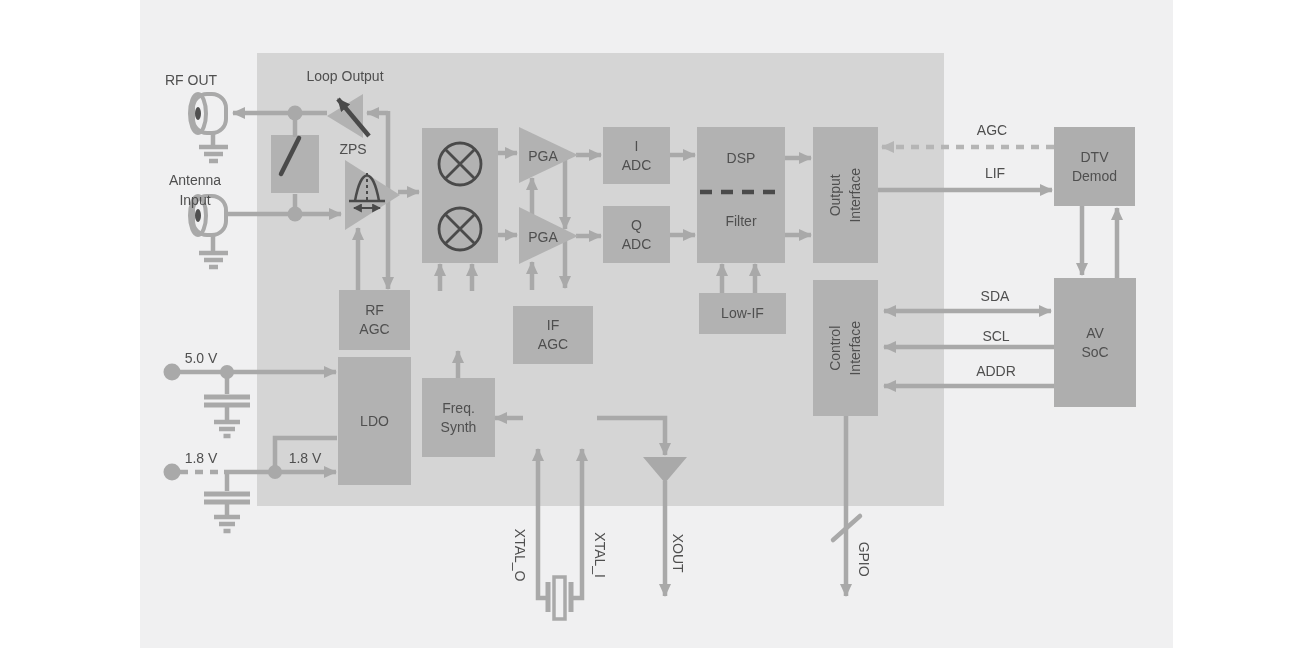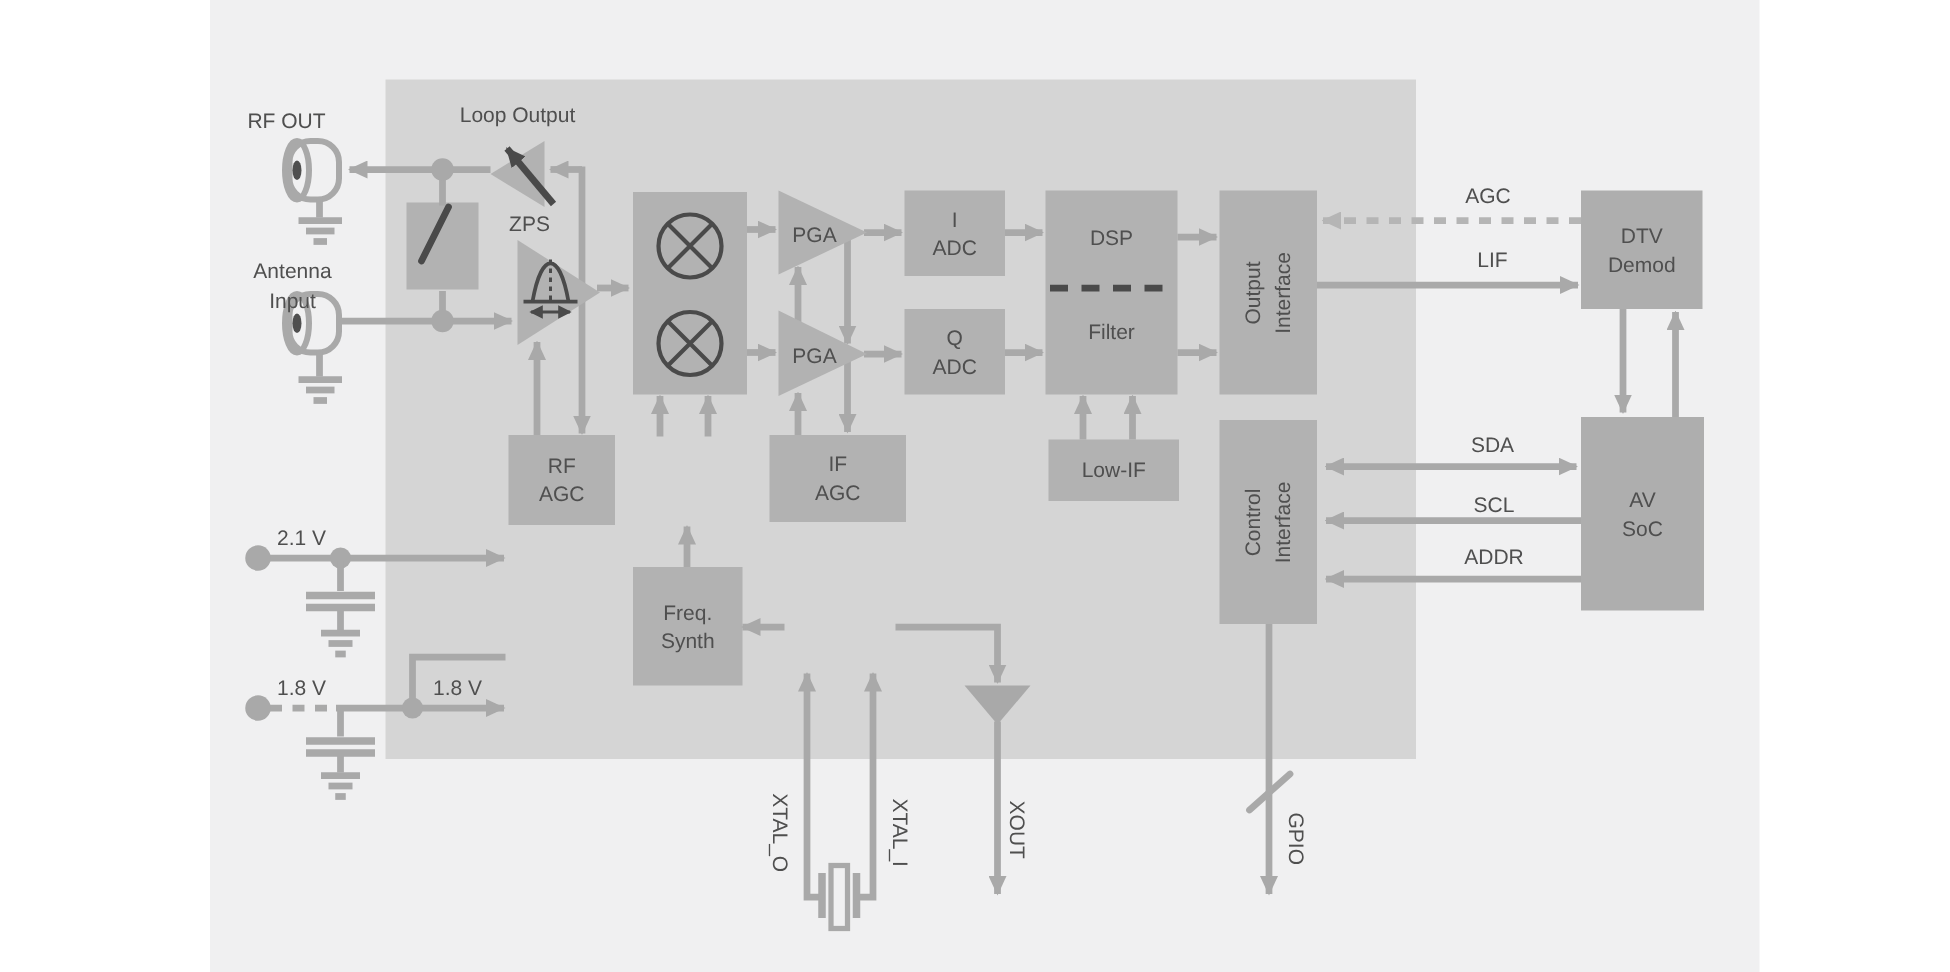--- a/index.html
+++ b/index.html
@@ -75,26 +75,29 @@
     <div class="vtext">
       <span>Control</span>
       <span>Interface</span>
     </div>
   </div>
 
   <div class="blk" style="left:339px;top:290px;width:71px;height:60px">
     <span>RF</span>
     <span>AGC</span>
   </div>
-  <div class="blk" style="left:513px;top:290px;width:91px;height:58px">
+  <div class="blk" style="left:513px;top:306px;width:80px;height:58px">
     <span>IF</span>
     <span>AGC</span>
   </div>
   <div class="blk" style="left:699px;top:293px;width:87px;height:41px">
     <span>Low-IF</span>
+  </div>
+  <div class="blk" style="left:338px;top:357px;width:73px;height:128px">
+    <span>LDO</span>
   </div>
   <div class="blk" style="left:422px;top:378px;width:73px;height:79px">
     <span>Freq.</span>
     <span>Synth</span>
   </div>
 
   <div class="blk outer" style="left:1054px;top:278px;width:82px;height:129px">
     <span>AV</span>
     <span>SoC</span>
   </div>
@@ -259,21 +262,21 @@
 
   <div class="lbl" style="left:146px;top:70px;width:90px">RF OUT</div>
   <div class="lbl" style="left:146px;top:170px;width:98px">
     <span style="display:block">Antenna</span>
     <span style="display:block">Input</span>
   </div>
   <div class="lbl" style="left:285px;top:66px;width:120px">Loop Output</div>
   <div class="lbl" style="left:326px;top:139px;width:54px">ZPS</div>
   <div class="lbl" style="left:518px;top:146px;width:50px">PGA</div>
   <div class="lbl" style="left:518px;top:227px;width:50px">PGA</div>
-  <div class="lbl" style="left:164px;top:348px;width:74px">2.1 V</div>
+  <div class="lbl" style="left:164px;top:348px;width:74px">5.0 V</div>
   <div class="lbl" style="left:164px;top:448px;width:74px">1.8 V</div>
   <div class="lbl" style="left:273px;top:448px;width:64px">1.8 V</div>
   <div class="lbl" style="left:950px;top:120px;width:84px">AGC</div>
   <div class="lbl" style="left:953px;top:163px;width:84px">LIF</div>
   <div class="lbl" style="left:953px;top:286px;width:84px">SDA</div>
   <div class="lbl" style="left:954px;top:326px;width:84px">SCL</div>
   <div class="lbl" style="left:954px;top:361px;width:84px">ADDR</div>
   <div class="lbl rot90" style="left:824px;top:549px;width:80px">GPIO</div>
   <div class="lbl rot90" style="left:480px;top:545px;width:80px">XTAL_O</div>
   <div class="lbl rot90" style="left:560px;top:545px;width:80px">XTAL_I</div>

